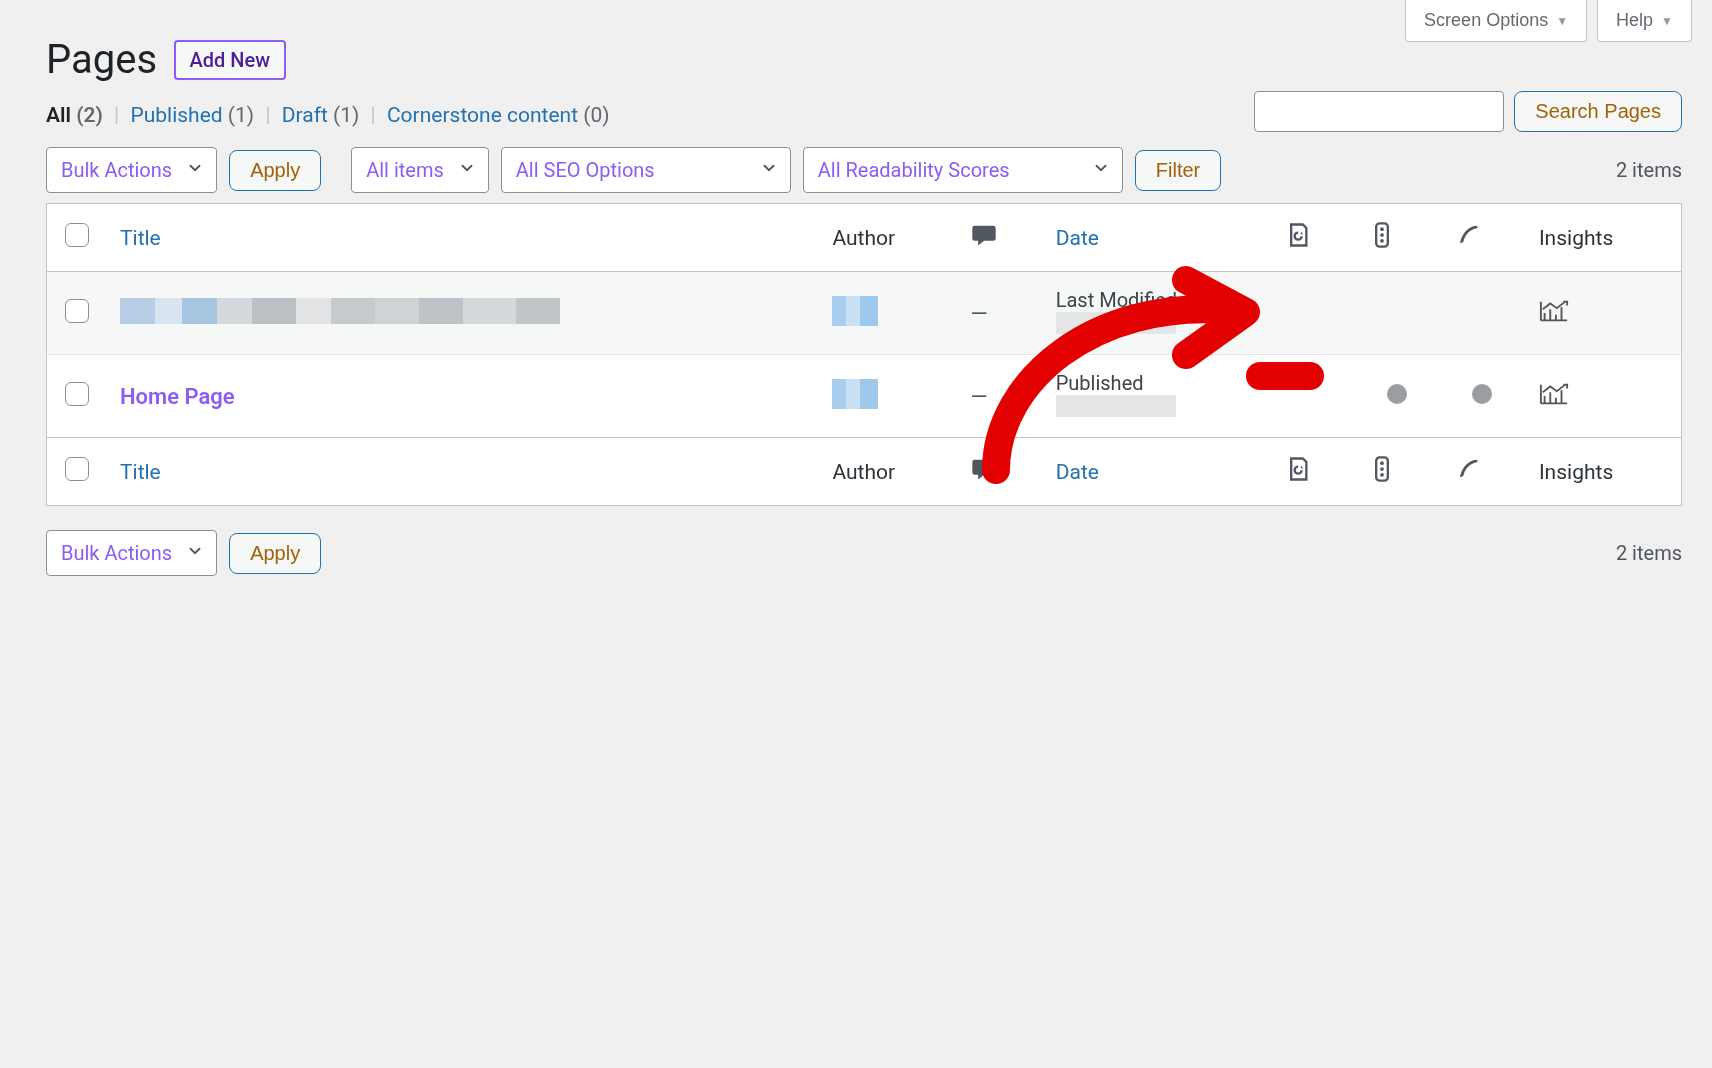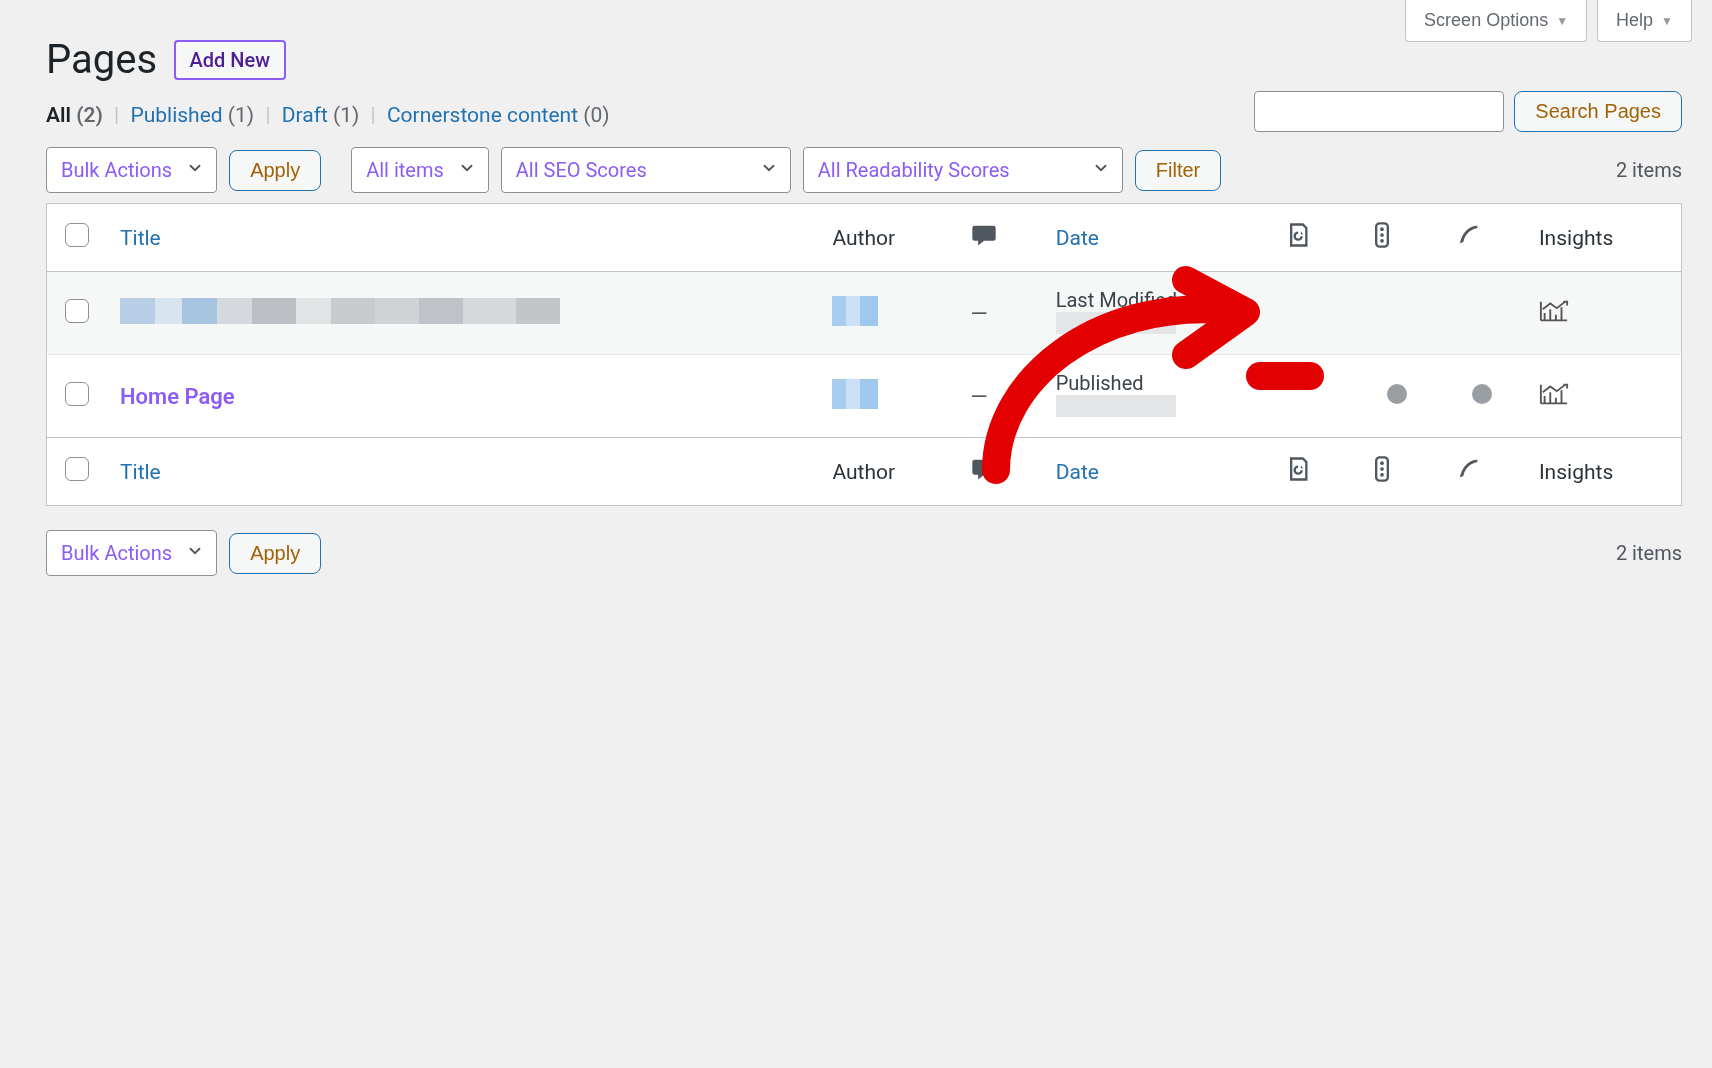--- a/index.html
+++ b/index.html
@@ -287,21 +287,21 @@
     <div class="select" style="margin-left:18px">
       <span>All items</span>
       <span class="chev">
         <svg width="18" height="18" viewBox="0 0 24 24">
             <path d="M6 9l6 6 6-6" stroke="#555" stroke-width="2.5" fill="none" stroke-linecap="round"></path>
           </svg>
       </span>
     </div>
 
     <div class="select wide">
-      <span>All SEO Scores</span>
+      <span>All SEO Options</span>
       <span class="chev">
         <svg width="18" height="18" viewBox="0 0 24 24">
             <path d="M6 9l6 6 6-6" stroke="#555" stroke-width="2.5" fill="none" stroke-linecap="round"></path>
           </svg>
       </span>
     </div>
 
     <div class="select wider">
       <span>All Readability Scores</span>
       <span class="chev">

